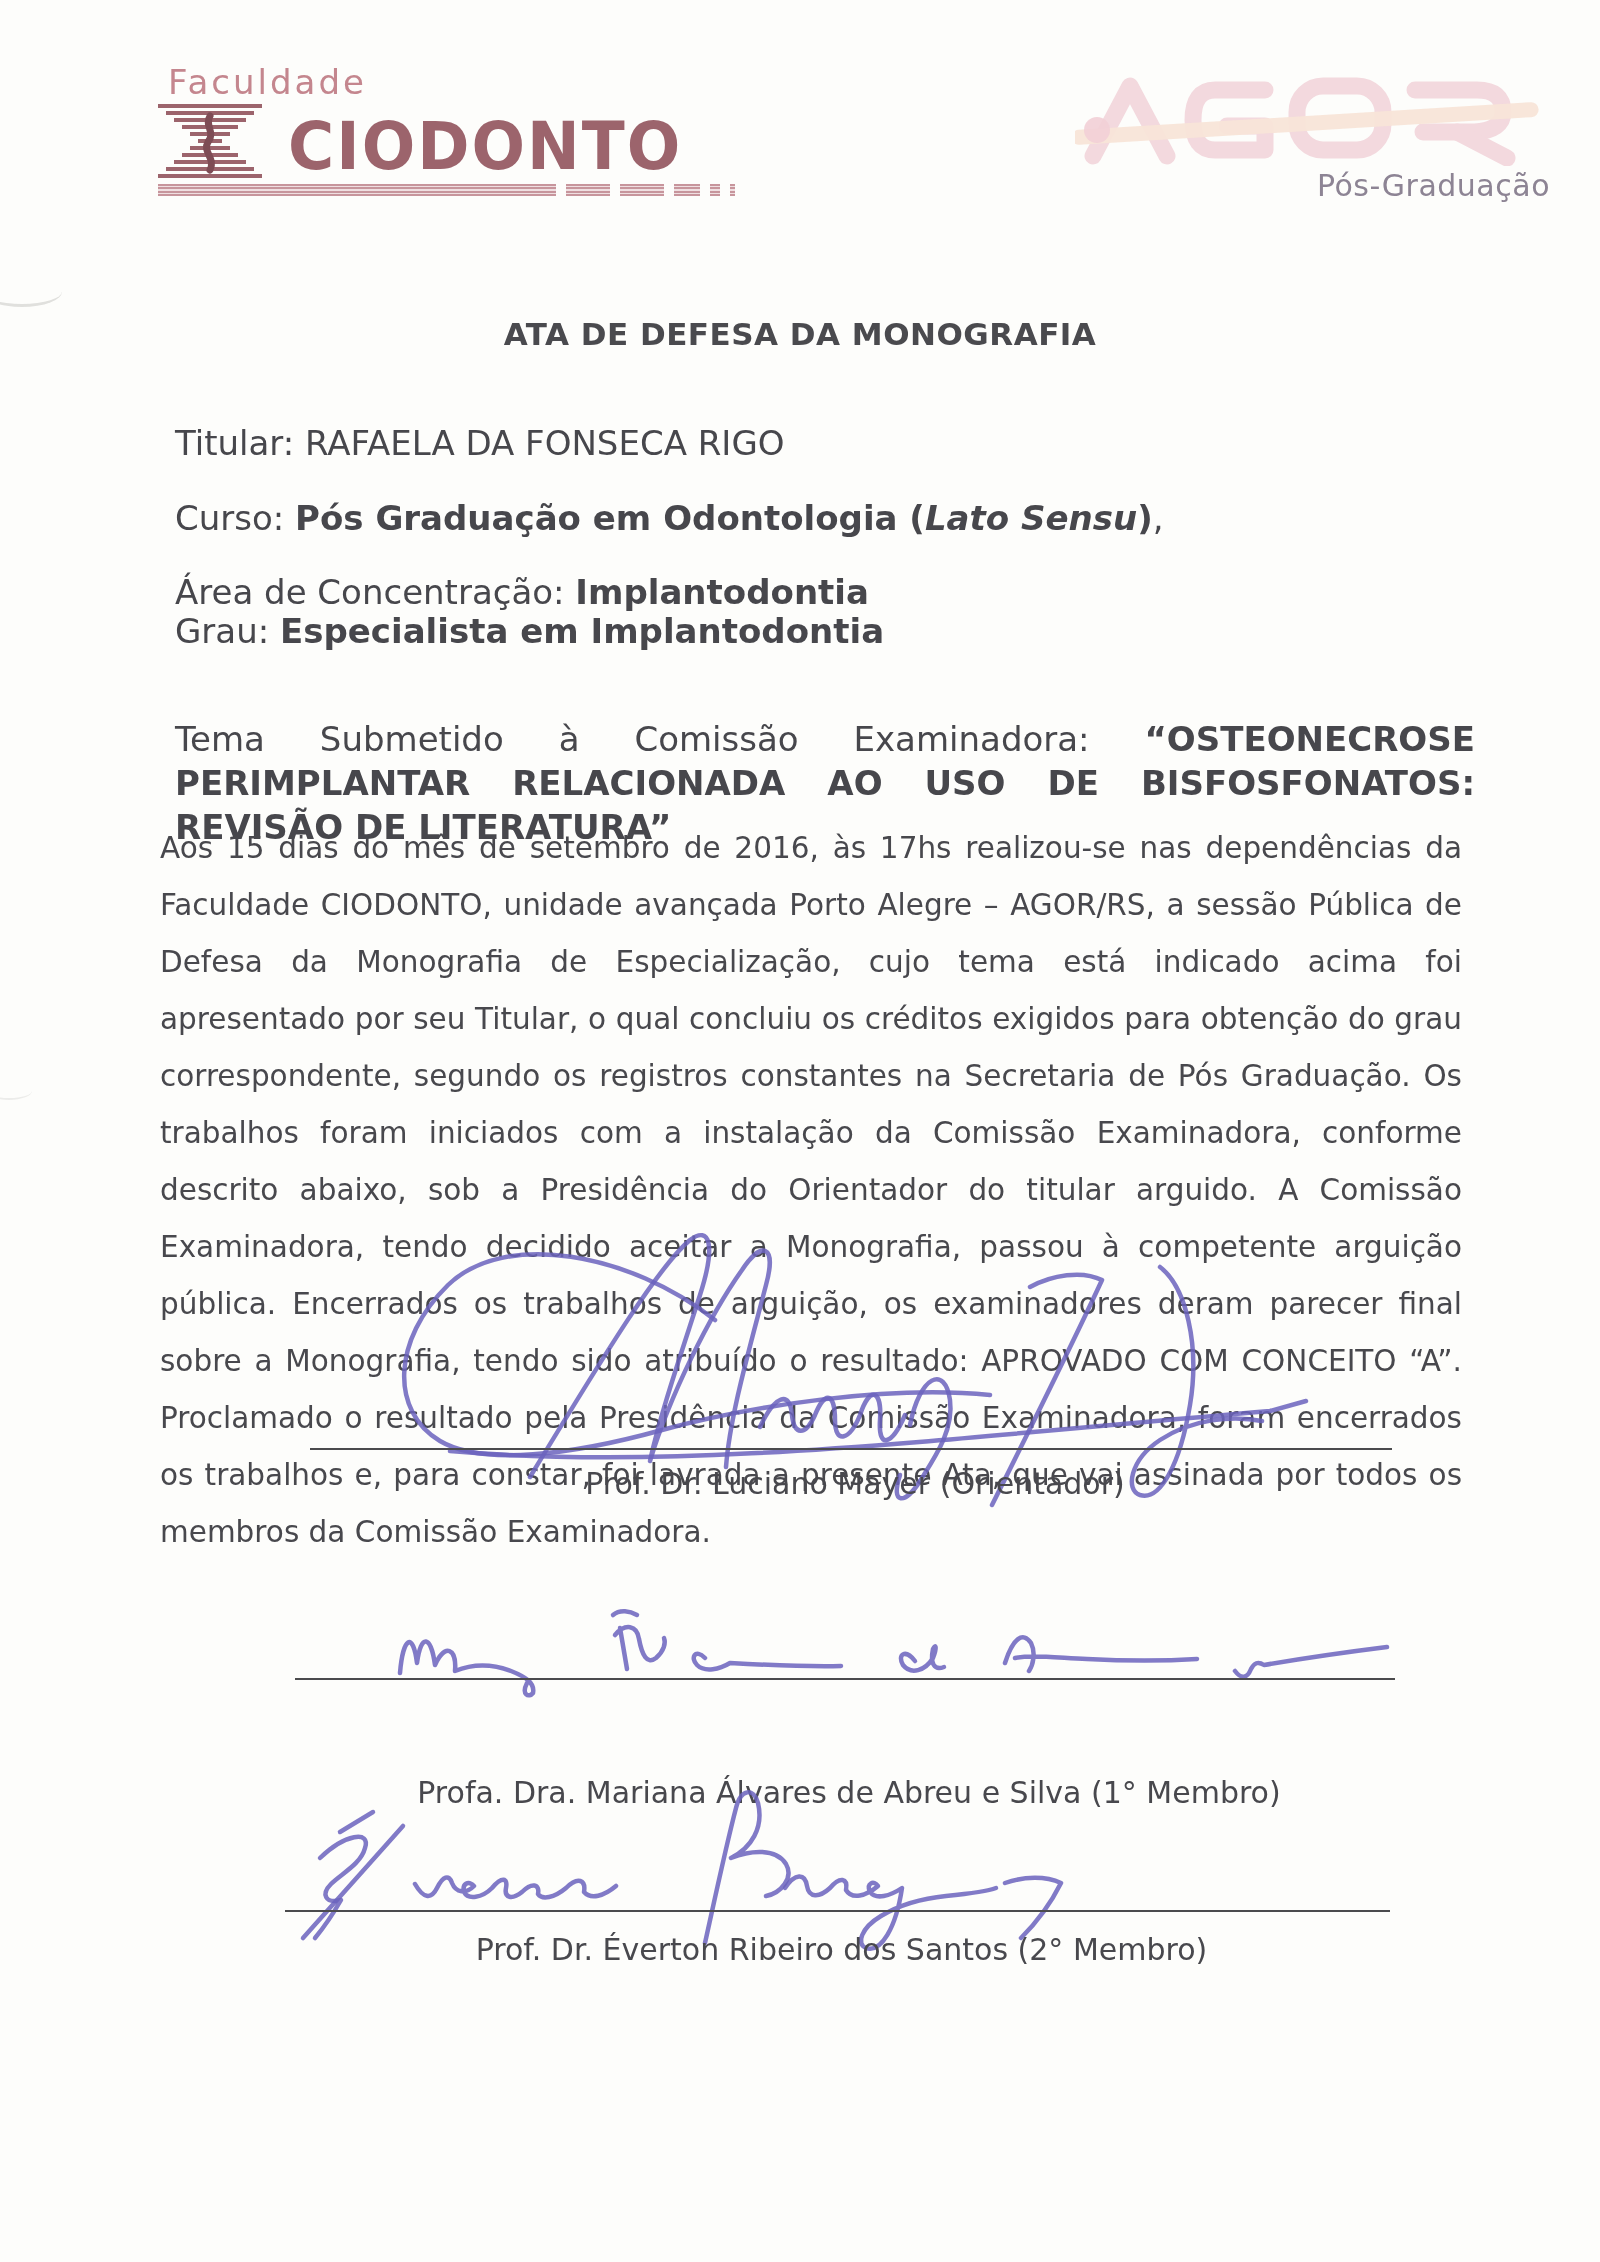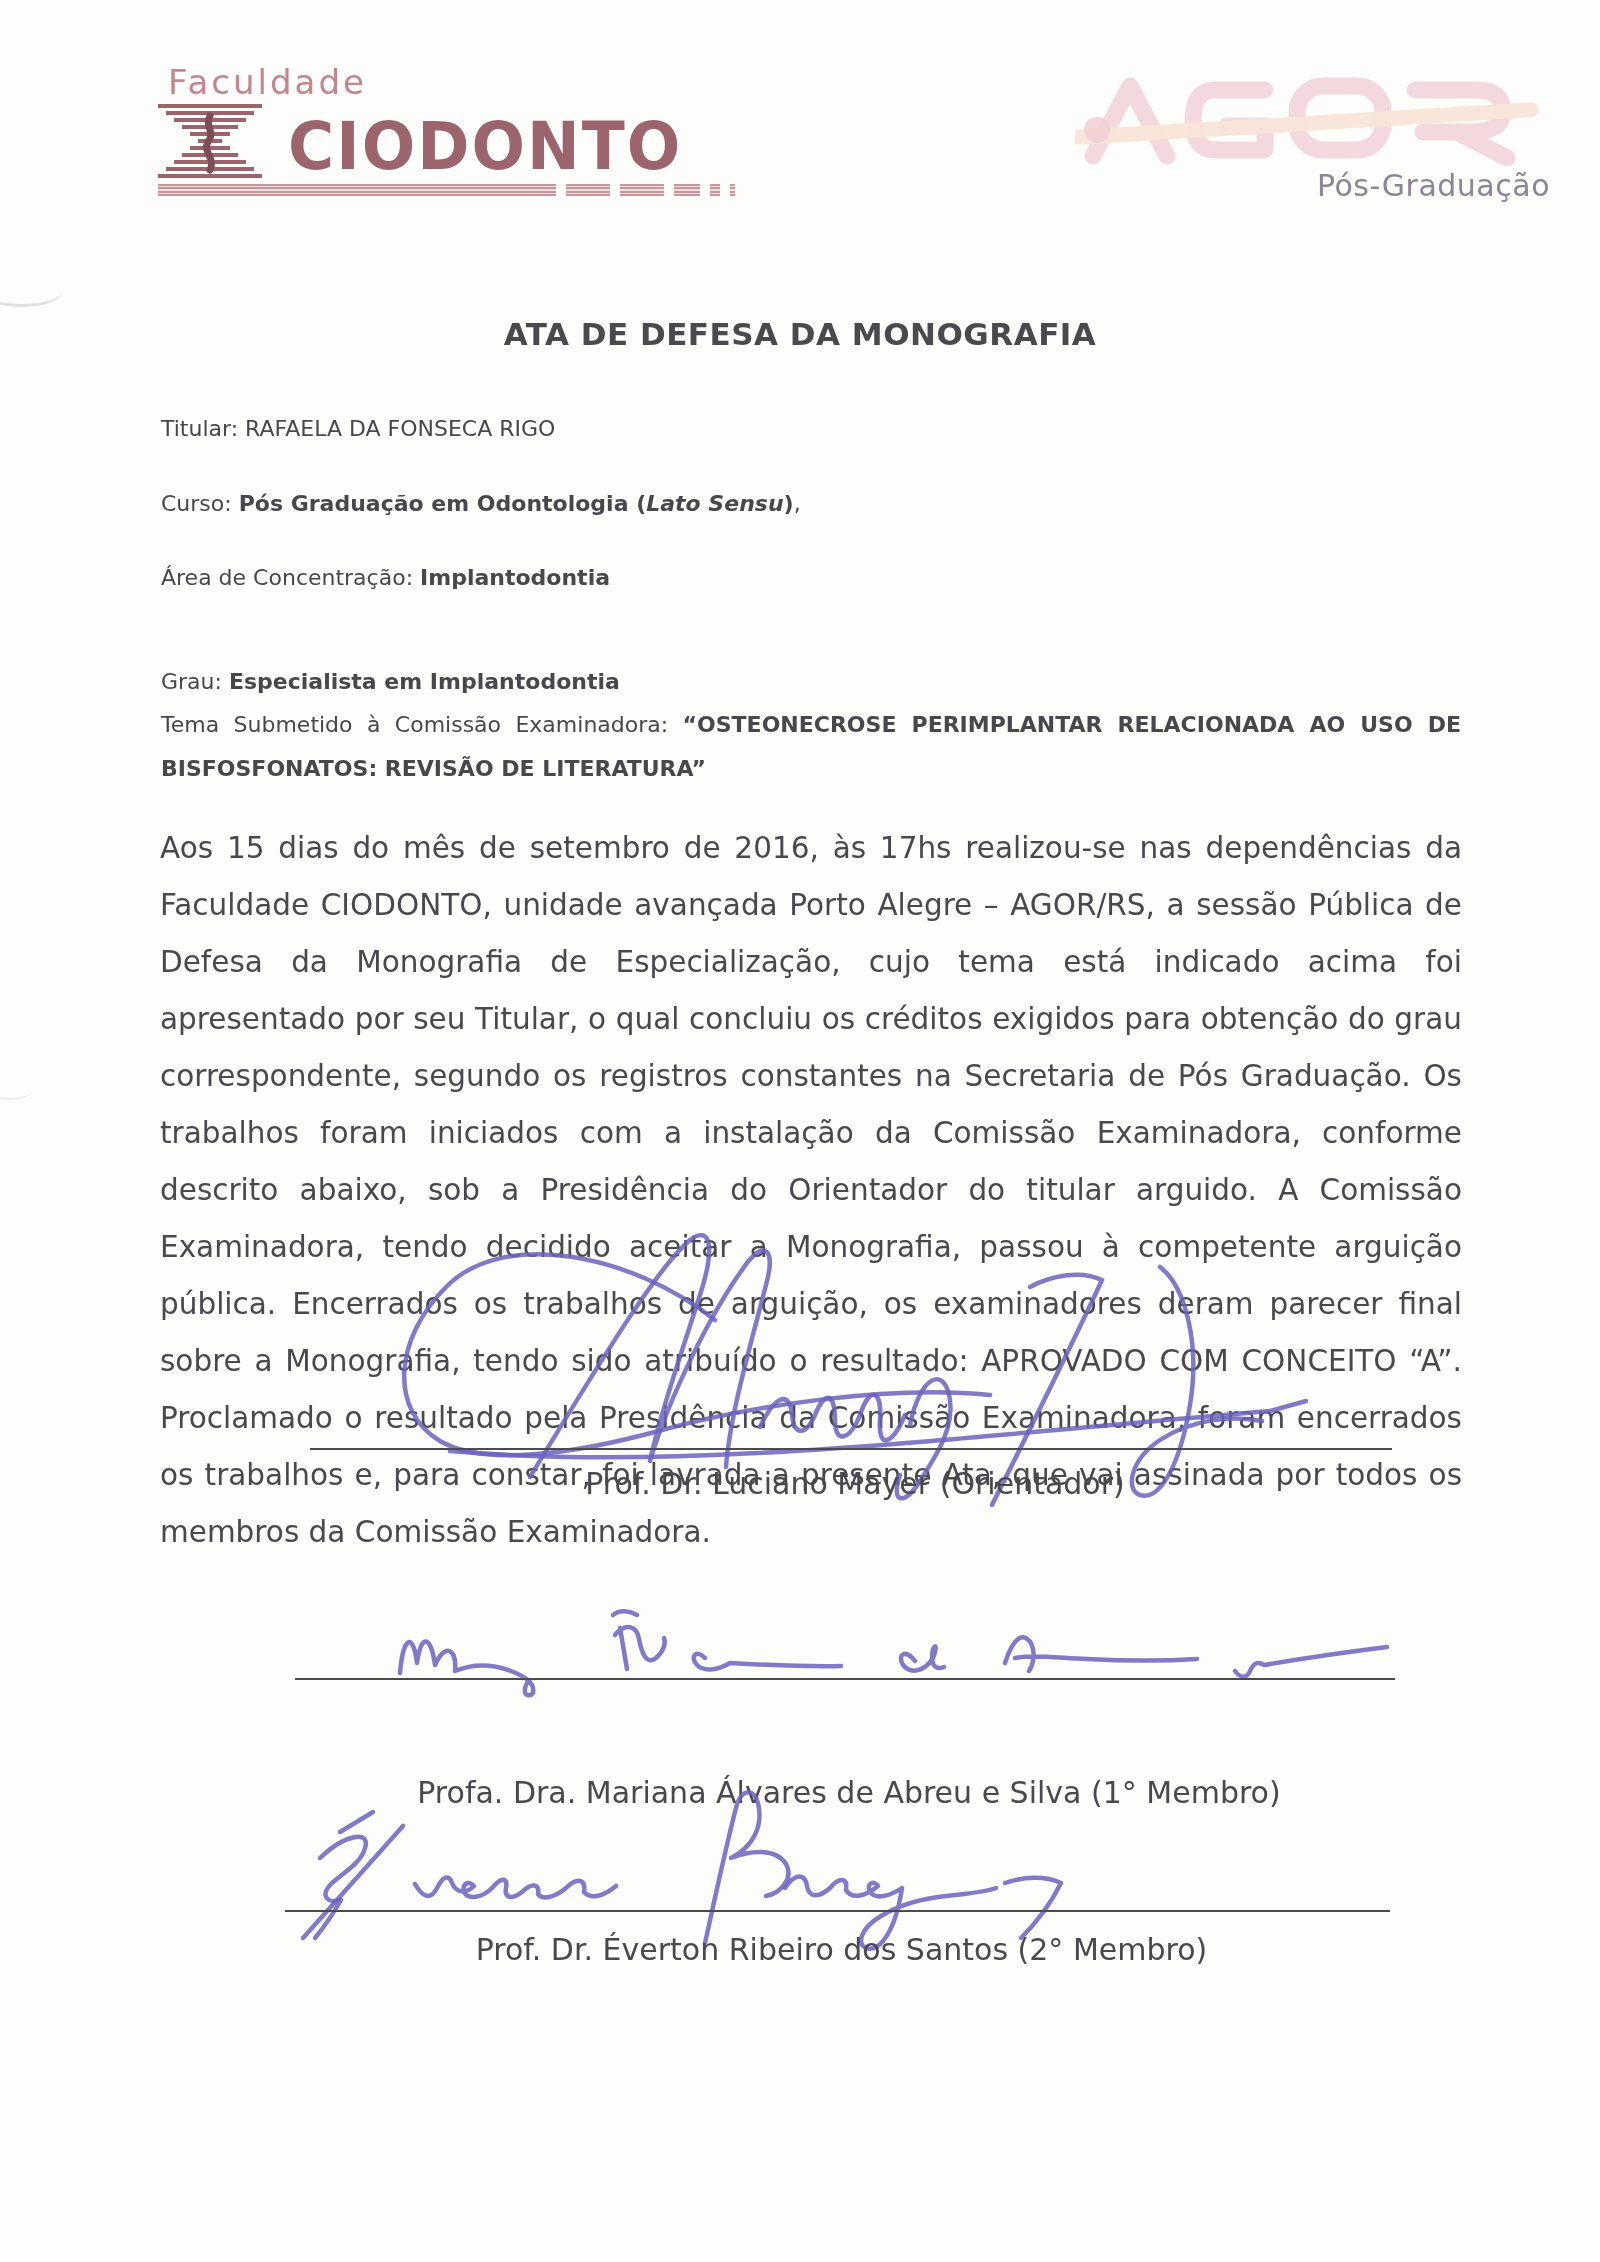--- a/index.html
+++ b/index.html
@@ -35,21 +35,21 @@
   }
   
   .doc-title{
     position:absolute;top:316px;left:0;width:100%;
     text-align:center;font-size:31px;font-weight:700;color:#4a4a4e;
     letter-spacing:0.5px;margin:0;
   }
   
   .field{
     position:absolute;left:160px;width:1300px;
-    font-size:22px;margin:1px;line-height:40px;
+    font-size:34px;margin:15px;line-height:40px;
   }
   .field .lbl{font-weight:400;}
   .field .val{font-weight:700;}
   .field .val-regular{font-weight:400;}
   .field .val-italic{font-weight:700;font-style:italic;}
   .justify{text-align:justify;}
   
   .body-par{
     position:absolute;left:160px;top:820px;width:1302px;
     font-size:29.5px;line-height:57px;text-align:justify;margin:0;
@@ -133,21 +133,21 @@
   <p class="field" style="top:483px">
     <span class="lbl">Curso:</span>
     <span class="val">Pós Graduação em Odontologia (</span><span class="val-italic">Lato Sensu</span><span class="val">)</span><span class="val-regular">,</span>
   </p>
 
   <p class="field" style="top:557px">
     <span class="lbl">Área de Concentração:</span>
     <span class="val">Implantodontia</span>
   </p>
 
-  <p class="field" style="top:661px">
+  <p class="field" style="top:596px">
     <span class="lbl">Grau:</span>
     <span class="val">Especialista em Implantodontia</span>
   </p>
 
   <p class="field justify" style="top:702px;line-height:44px;">
     <span class="lbl">Tema Submetido à Comissão Examinadora:</span>
     <span class="val">“OSTEONECROSE PERIMPLANTAR RELACIONADA AO USO DE BISFOSFONATOS: REVISÃO DE LITERATURA”</span>
   </p>
 
   <p class="body-par">Aos 15 dias do mês de setembro de 2016, às 17hs realizou-se nas dependências da Faculdade CIODONTO, unidade avançada Porto Alegre – AGOR/RS, a sessão Pública de Defesa da Monografia de Especialização, cujo tema está indicado acima foi apresentado por seu Titular, o qual concluiu os créditos exigidos para obtenção do grau correspondente, segundo os registros constantes na Secretaria de Pós Graduação. Os trabalhos foram iniciados com a instalação da Comissão Examinadora, conforme descrito abaixo, sob a Presidência do Orientador do titular arguido. A Comissão Examinadora, tendo decidido aceitar a Monografia, passou à competente arguição pública. Encerrados os trabalhos de arguição, os examinadores deram parecer final sobre a Monografia, tendo sido atribuído o resultado: APROVADO COM CONCEITO “A”. Proclamado o resultado pela Presidência da Comissão Examinadora, foram encerrados os trabalhos e, para constar, foi lavrada a presente Ata, que vai assinada por todos os membros da Comissão Examinadora.</p>

